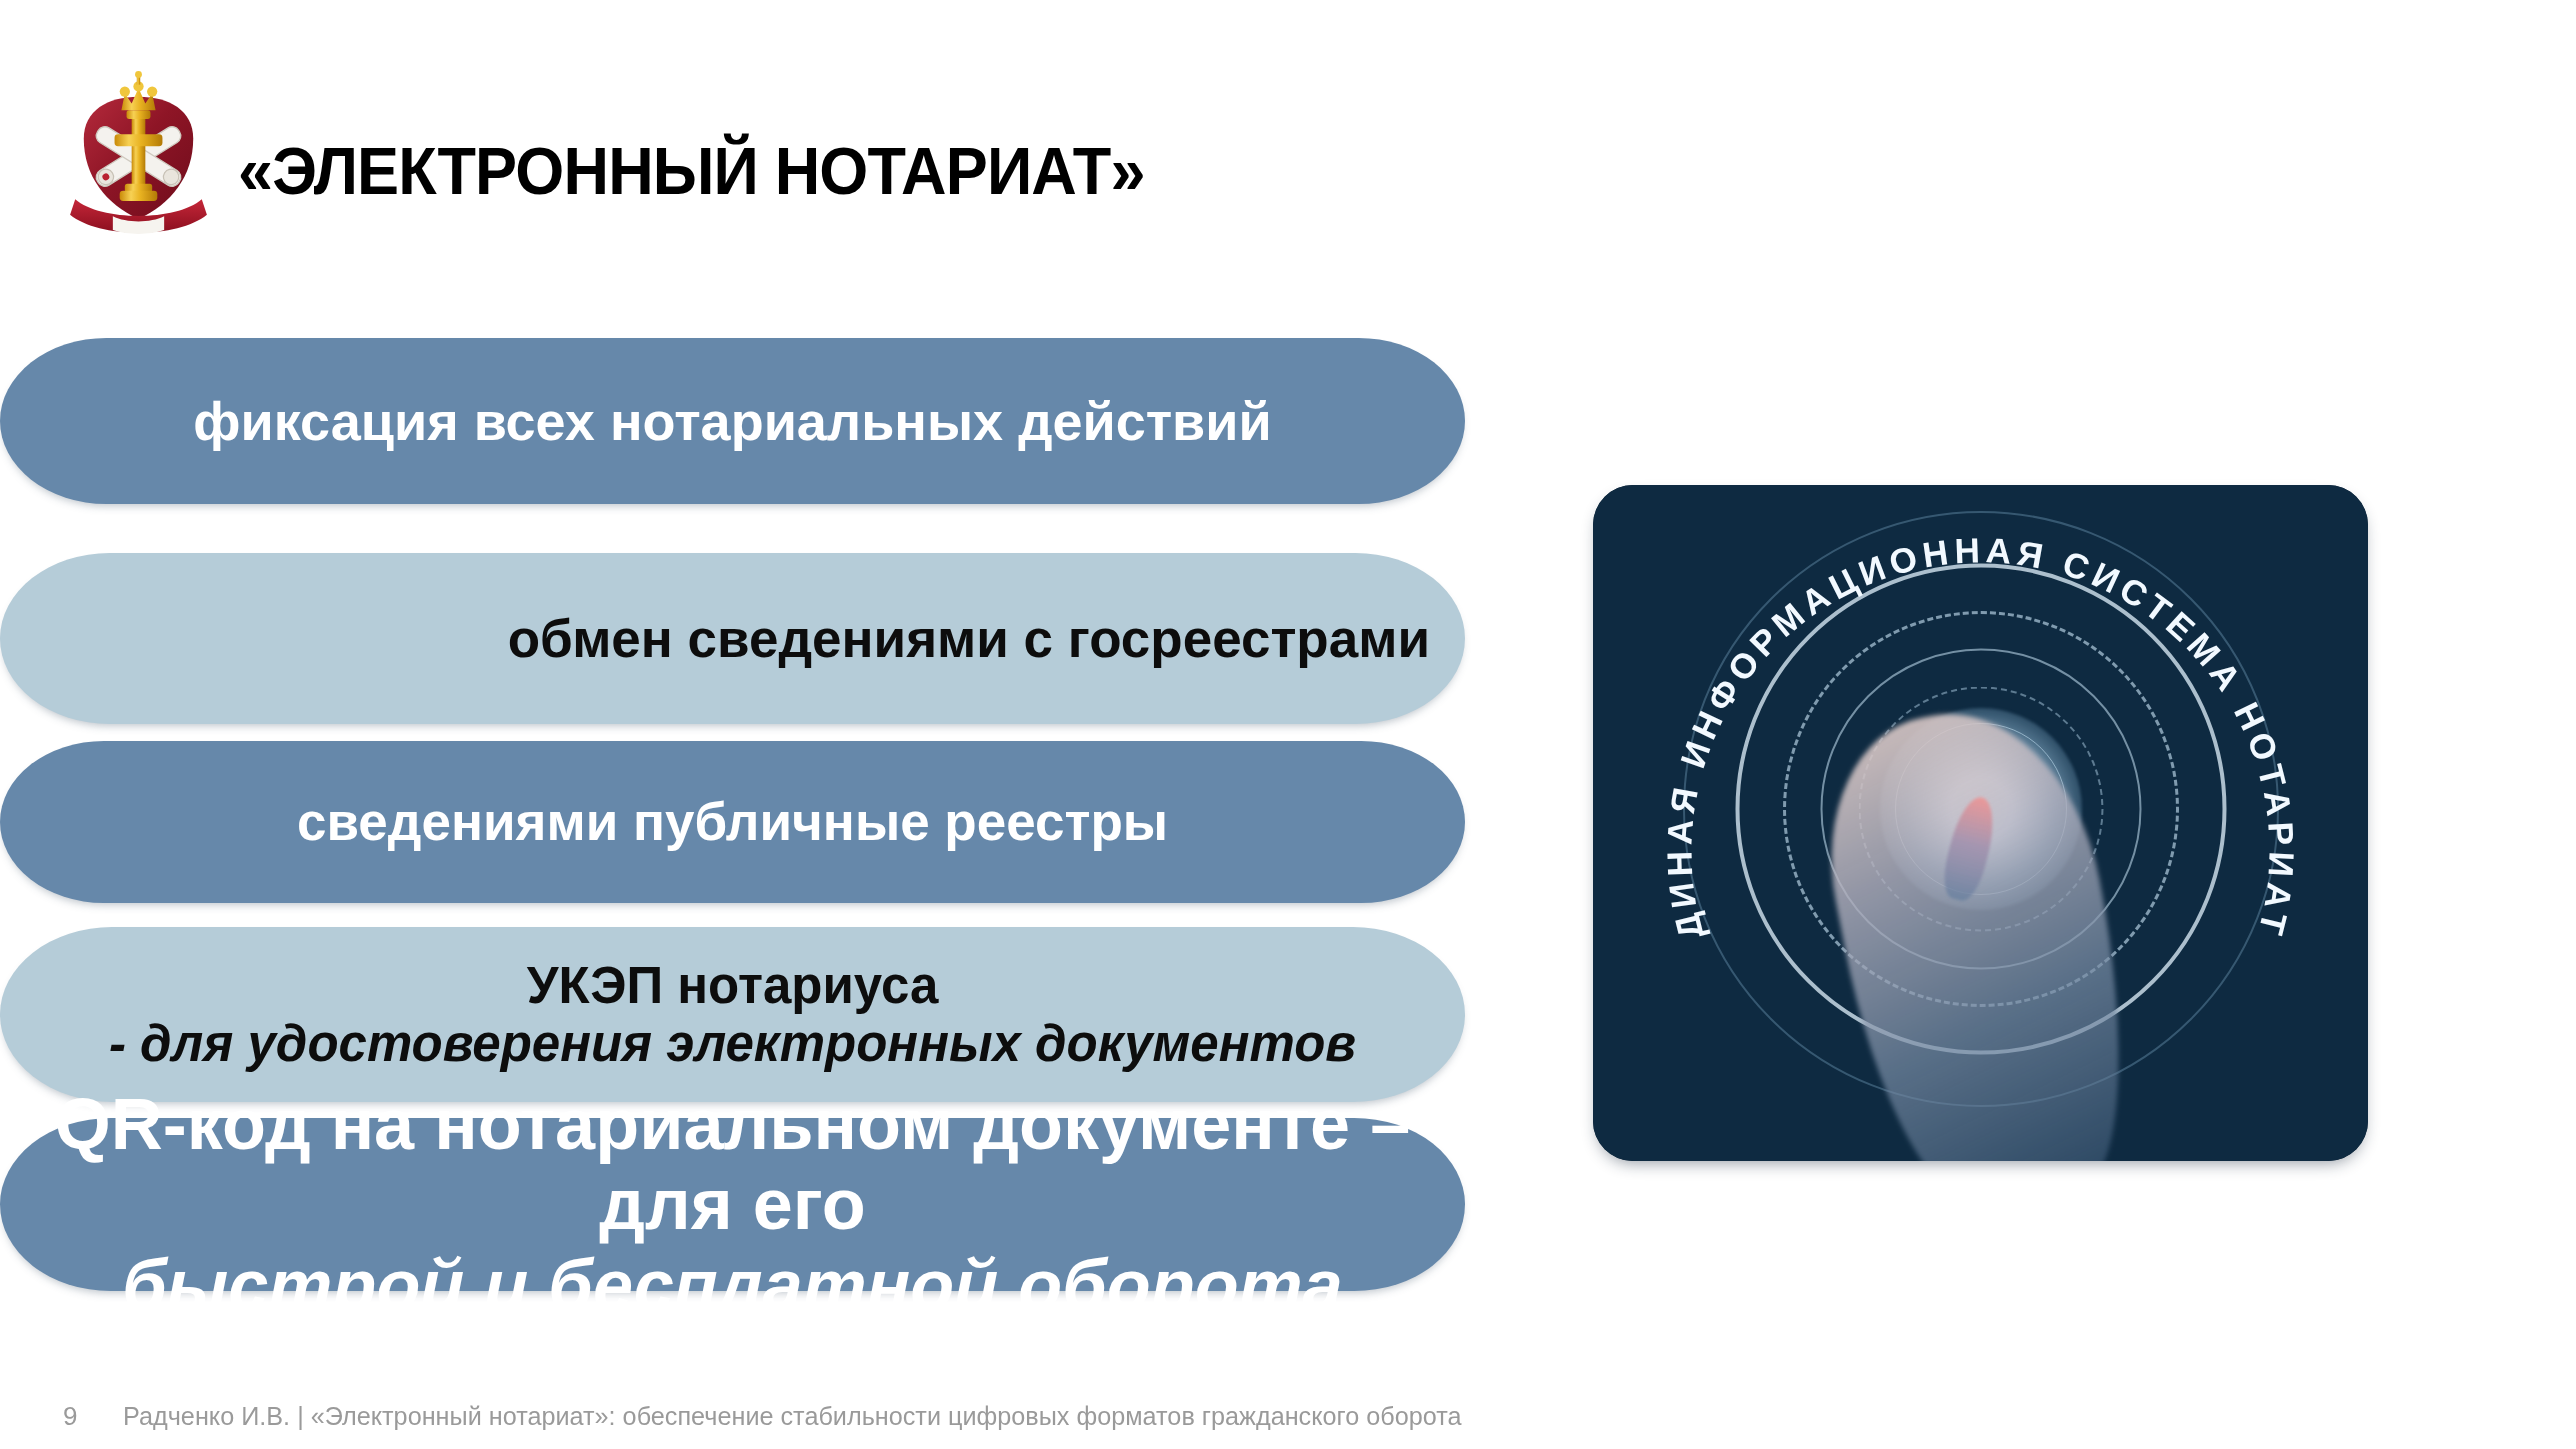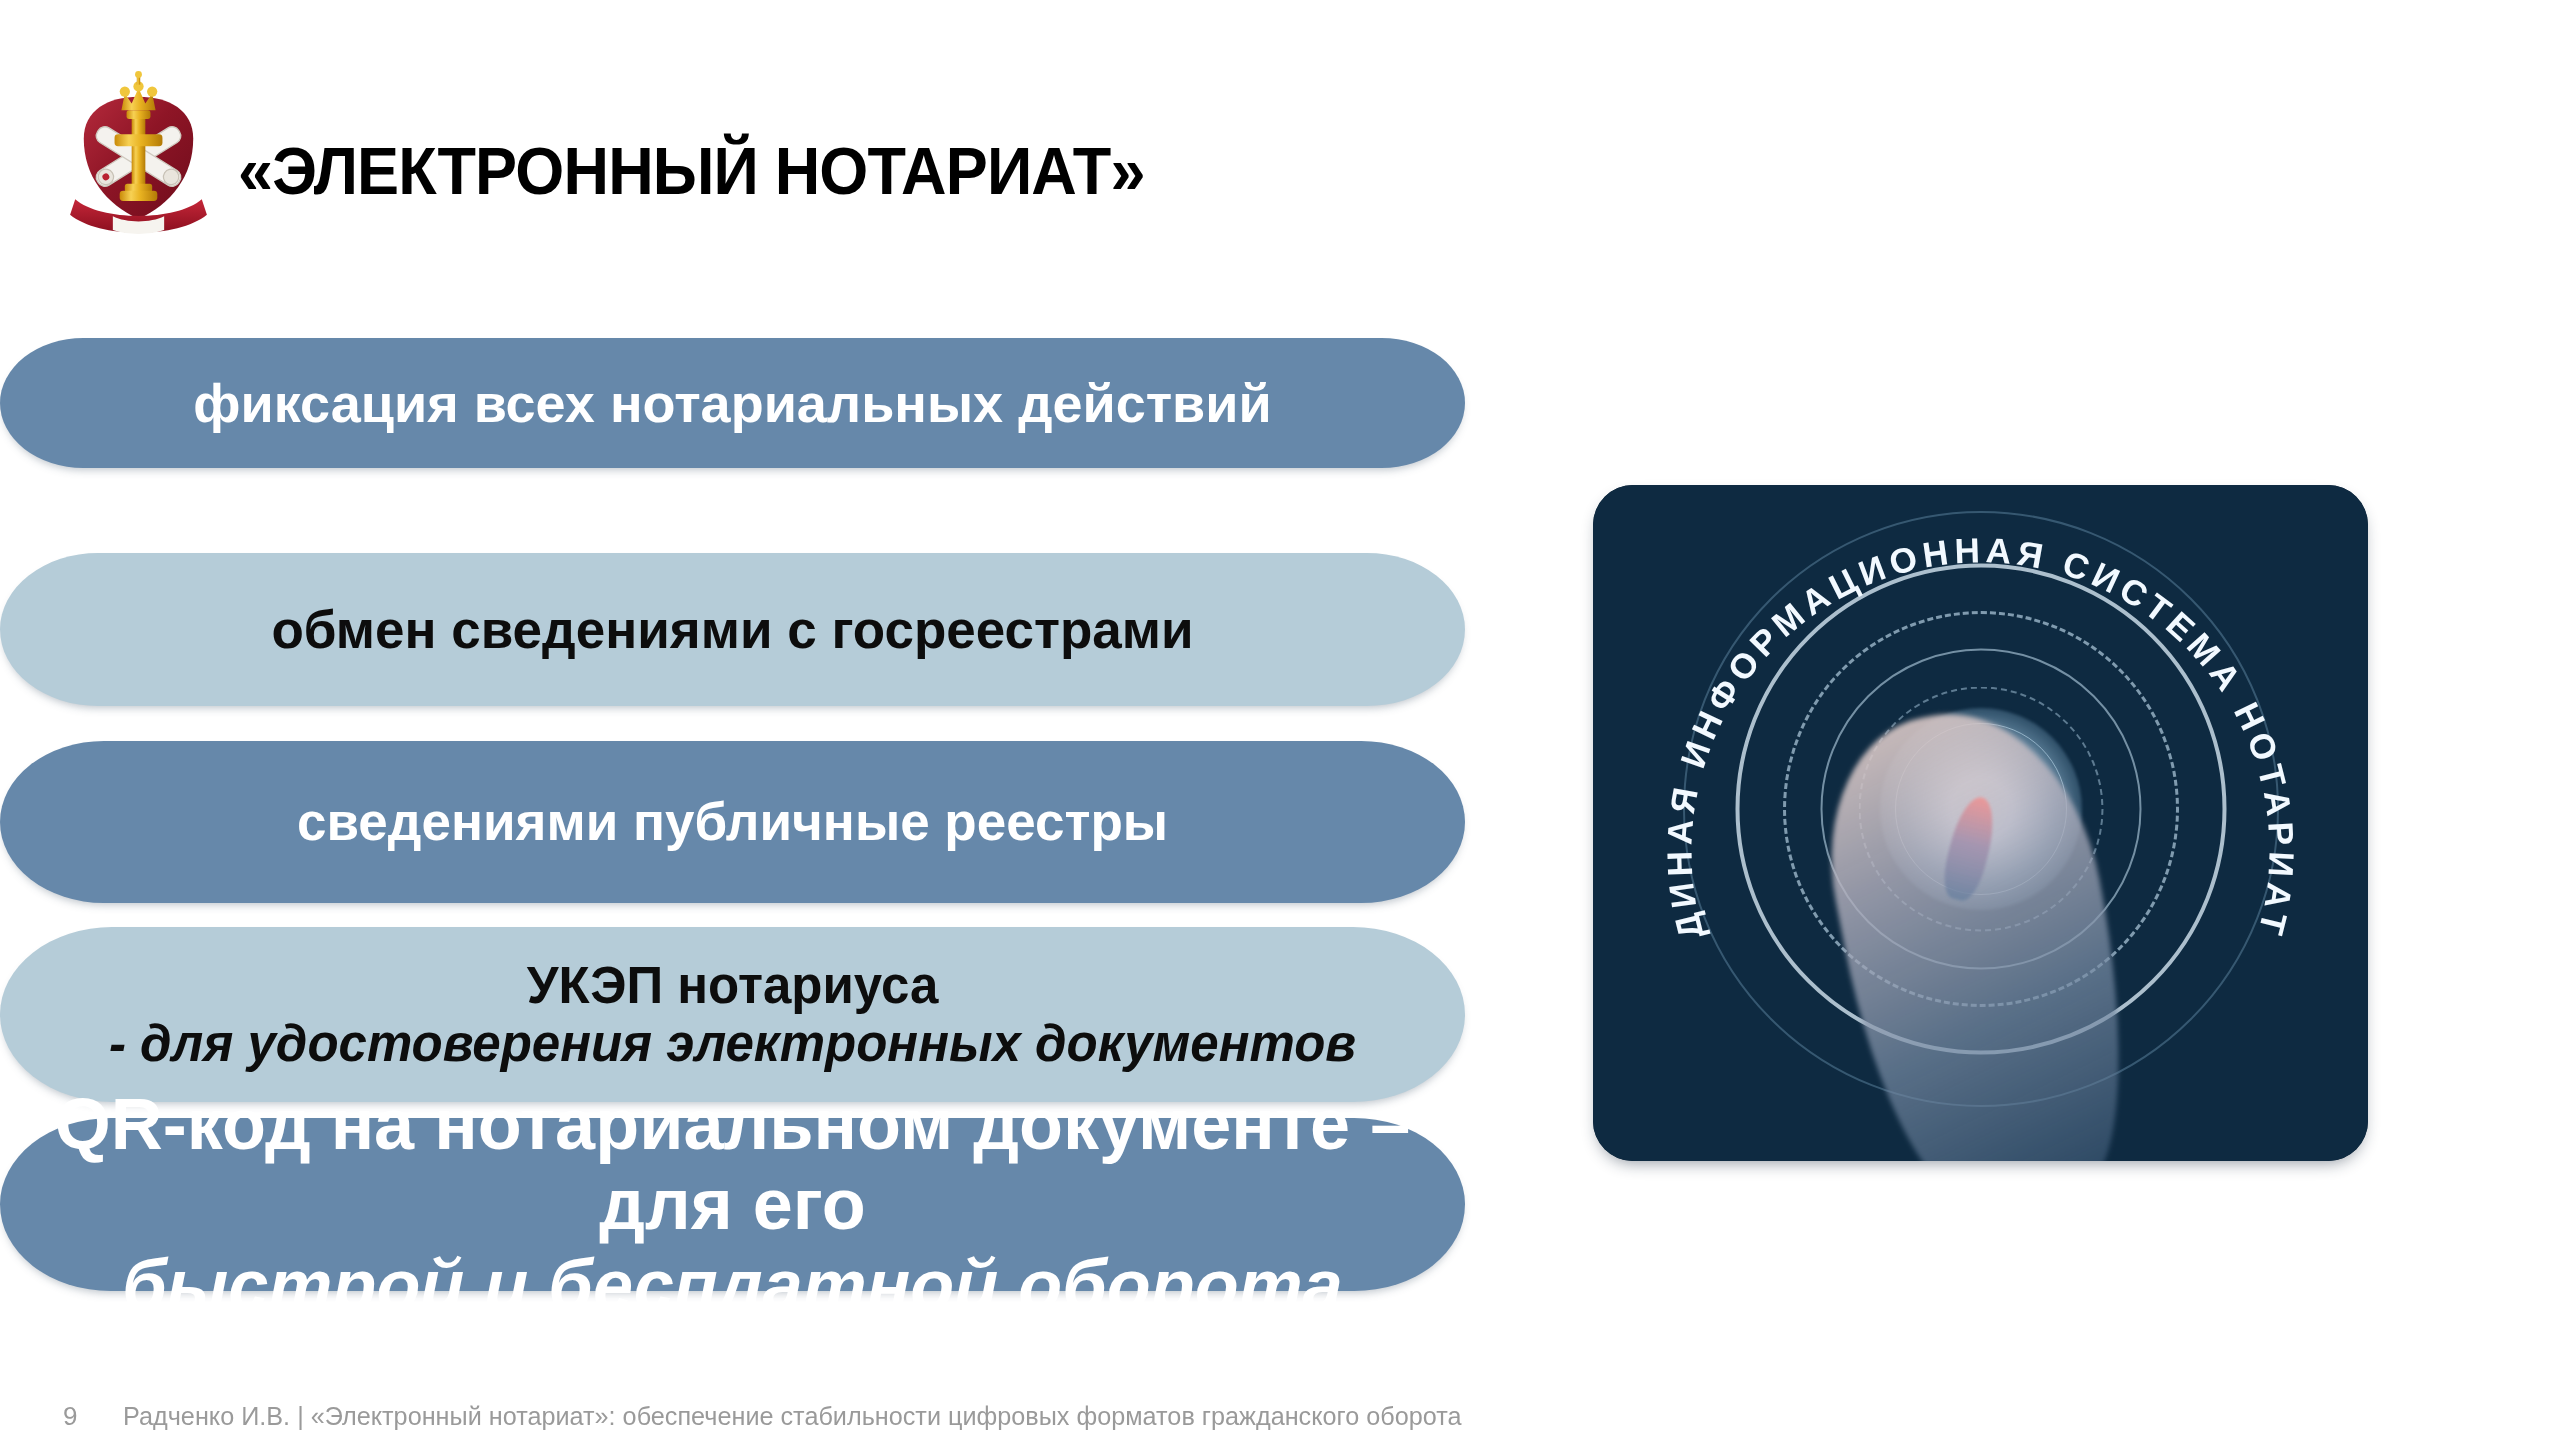--- a/index.html
+++ b/index.html
@@ -59,22 +59,22 @@
     justify-content:center;
     text-align:center;
     padding:0 35px;
     font-weight:bold;
     line-height:1.12;
     box-shadow:0 5.3px 8.8px -3.5px rgba(60,80,100,0.35);
   }
   .pill-dark  { background:#6688aa; color:#ffffff; }
   .pill-light { background:#b5ccd8; color:#0d0d0d; }
 
-  .pill-1 { top:0px;   height:130px; font-size:54px; }
-  .pill-2 { top:215px; height:153px; font-size:53px; }
+  .pill-1 { top:0px;   height:166px; font-size:54px; }
+  .pill-2 { top:215px; height:171px; font-size:53px;text-align:right; }
   .pill-3 { top:403px; height:162px; font-size:53px; }
   .pill-4 { top:589px; height:175px; font-size:51px; }
   .pill-5 { top:780px; height:173px; font-size:72px; }
 
   .pill-text { display:block; width:100%; }
   .pill-text .l2 { display:block;font-style:italic; }
 
   
   .picture {
     position:absolute;

